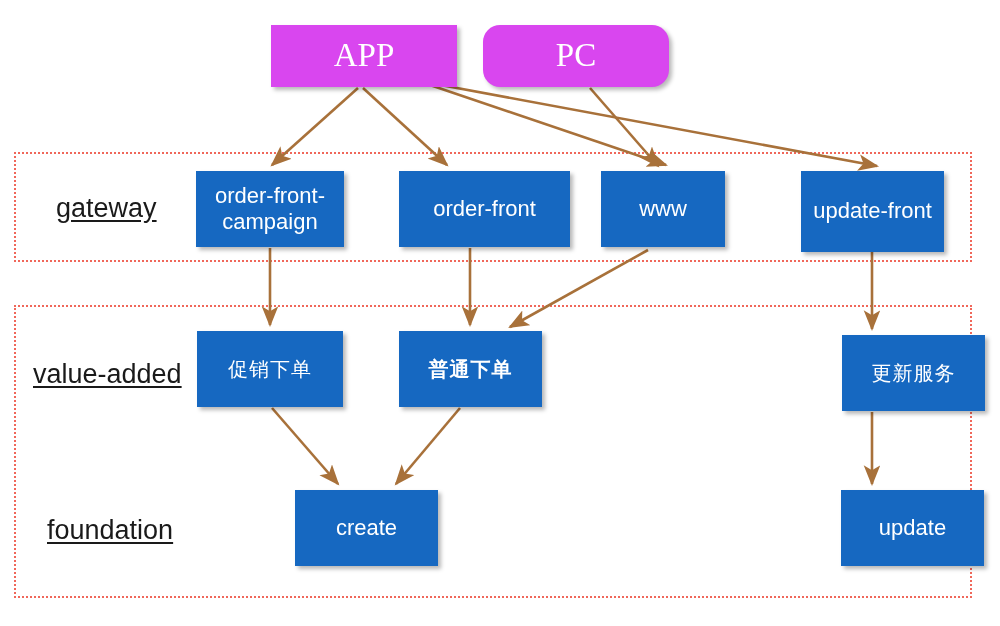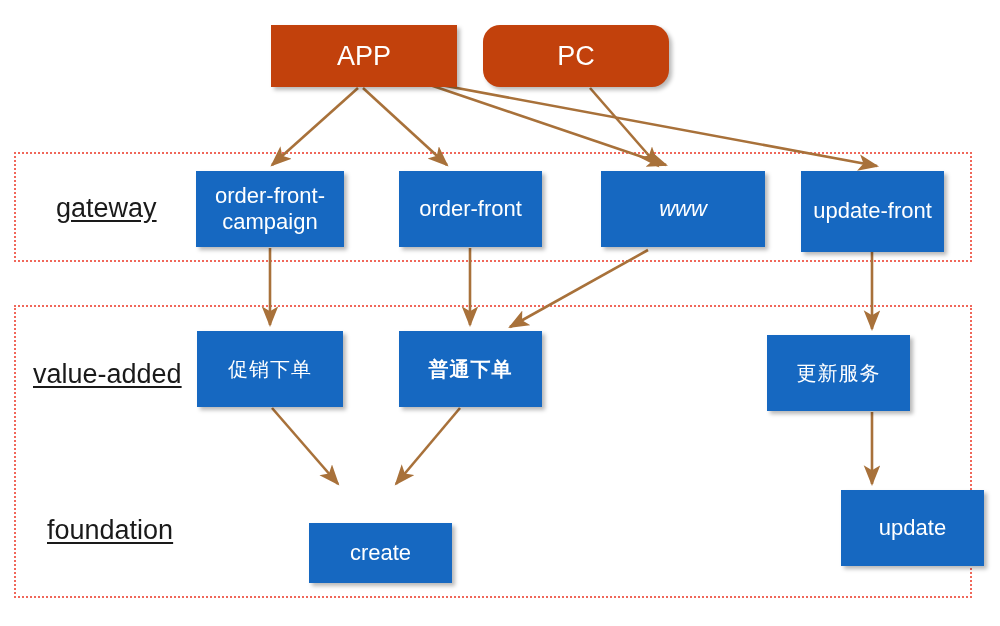--- a/index.html
+++ b/index.html
@@ -58,22 +58,23 @@
     align-items: center;
     justify-content: center;
     text-align: center;
     color: #ffffff;
     line-height: 1.2;
     z-index: 10;
     box-shadow: 3px 3px 4px rgba(0,0,0,0.28);
     padding: 2px 4px;
   }
   .node.client {
-    background: #c2410c;
-    font-size: 27px;
+    background: #d946ef;
+    font-size: 33px;
+    font-family: Liberation Serif, serif;
   }
   .node.service {
     background: #1668c1;
     font-size: 22px;
   }
   .node.service.cjk {
     font-size: 20px;
     letter-spacing: 1px;
   }
 </style>
@@ -86,29 +87,29 @@
   <div class="zone" style="left:14px; top:305px; width:958px; height:293px;"></div>
 
   <span class="zone-label" style="left:56px; top:193px;">gateway</span>
   <span class="zone-label" style="left:33px; top:359px;">value-added</span>
   <span class="zone-label" style="left:47px; top:515px;">foundation</span>
 
   <div class="node client" style="left:271px; top:25px; width:186px; height:62px;">APP</div>
   <div class="node client" style="left:483px; top:25px; width:186px; height:62px;border-radius:17px;">PC</div>
 
   <div class="node service" style="left:196px; top:171px; width:148px; height:76px;">order-front-campaign</div>
-  <div class="node service" style="left:399px; top:171px; width:143px; height:76px;">order-front</div>
-  <div class="node service" style="left:601px; top:171px; width:164px; height:76px;font-style:italic;">www</div>
+  <div class="node service" style="left:399px; top:171px; width:171px; height:76px;">order-front</div>
+  <div class="node service" style="left:601px; top:171px; width:124px; height:76px;">www</div>
   <div class="node service" style="left:801px; top:171px; width:143px; height:81px;">update-front</div>
 
   <div class="node service cjk" style="left:197px; top:331px; width:146px; height:76px;">促销下单</div>
   <div class="node service cjk" style="left:399px; top:331px; width:143px; height:76px;font-weight:bold;">普通下单</div>
-  <div class="node service cjk" style="left:767px; top:335px; width:143px; height:76px;">更新服务</div>
+  <div class="node service cjk" style="left:842px; top:335px; width:143px; height:76px;">更新服务</div>
 
-  <div class="node service" style="left:309px; top:490px; width:143px; height:60px;margin-top:33px;">create</div>
+  <div class="node service" style="left:295px; top:490px; width:143px; height:76px;">create</div>
   <div class="node service" style="left:801px; top:490px; width:143px; height:76px;margin-left:40px;">update</div>
 
   <svg id="connector-layer" viewBox="0 0 1000 626" xmlns="http://www.w3.org/2000/svg">
     <defs>
       <marker id="arrowhead" markerWidth="9" markerHeight="9" refX="7.2" refY="3.2" orient="auto" markerUnits="strokeWidth">
         <path d="M0,0 L8,3.2 L0,6.4 L1.9,3.2 Z" fill="#a8713a"></path>
       </marker>
     </defs>
     <g stroke="#a8713a" stroke-width="2.6" fill="none" marker-end="url(#arrowhead)">
 

